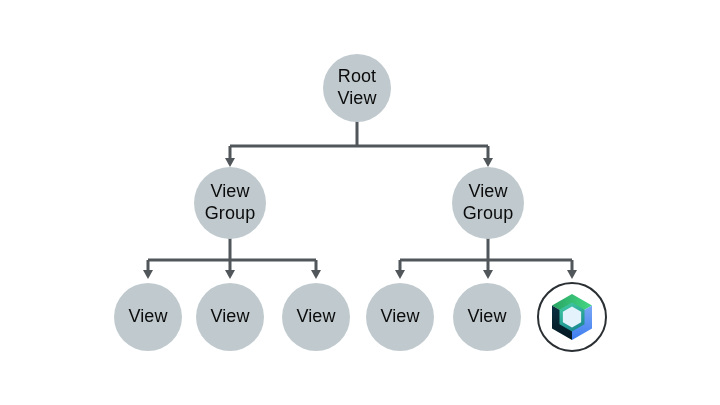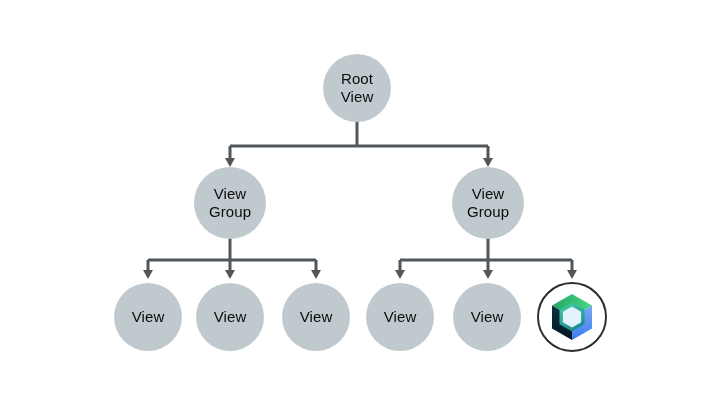--- a/index.html
+++ b/index.html
@@ -20,21 +20,21 @@
     width: 720px; height: 405px;
   }
   .node {
     position: absolute;
     background: #C0CACE;
     border-radius: 50%;
     display: flex;
     align-items: center;
     justify-content: center;
     text-align: center;
-    font-size: 15px;
+    font-size: 18px;
     line-height: 1.22;
     font-weight: 400;
     color: #0B0B0B;
     white-space: pre-line;
     letter-spacing: 0.1px;
   }
   .n-root   { left: 323px; top:  54px; width: 68px; height: 68px; }
   .n-gl     { left: 194px; top: 167px; width: 72px; height: 72px; }
   .n-gr     { left: 452px; top: 167px; width: 72px; height: 72px; }
   .n-v1     { left: 114px; top: 283px; width: 68px; height: 68px; }

